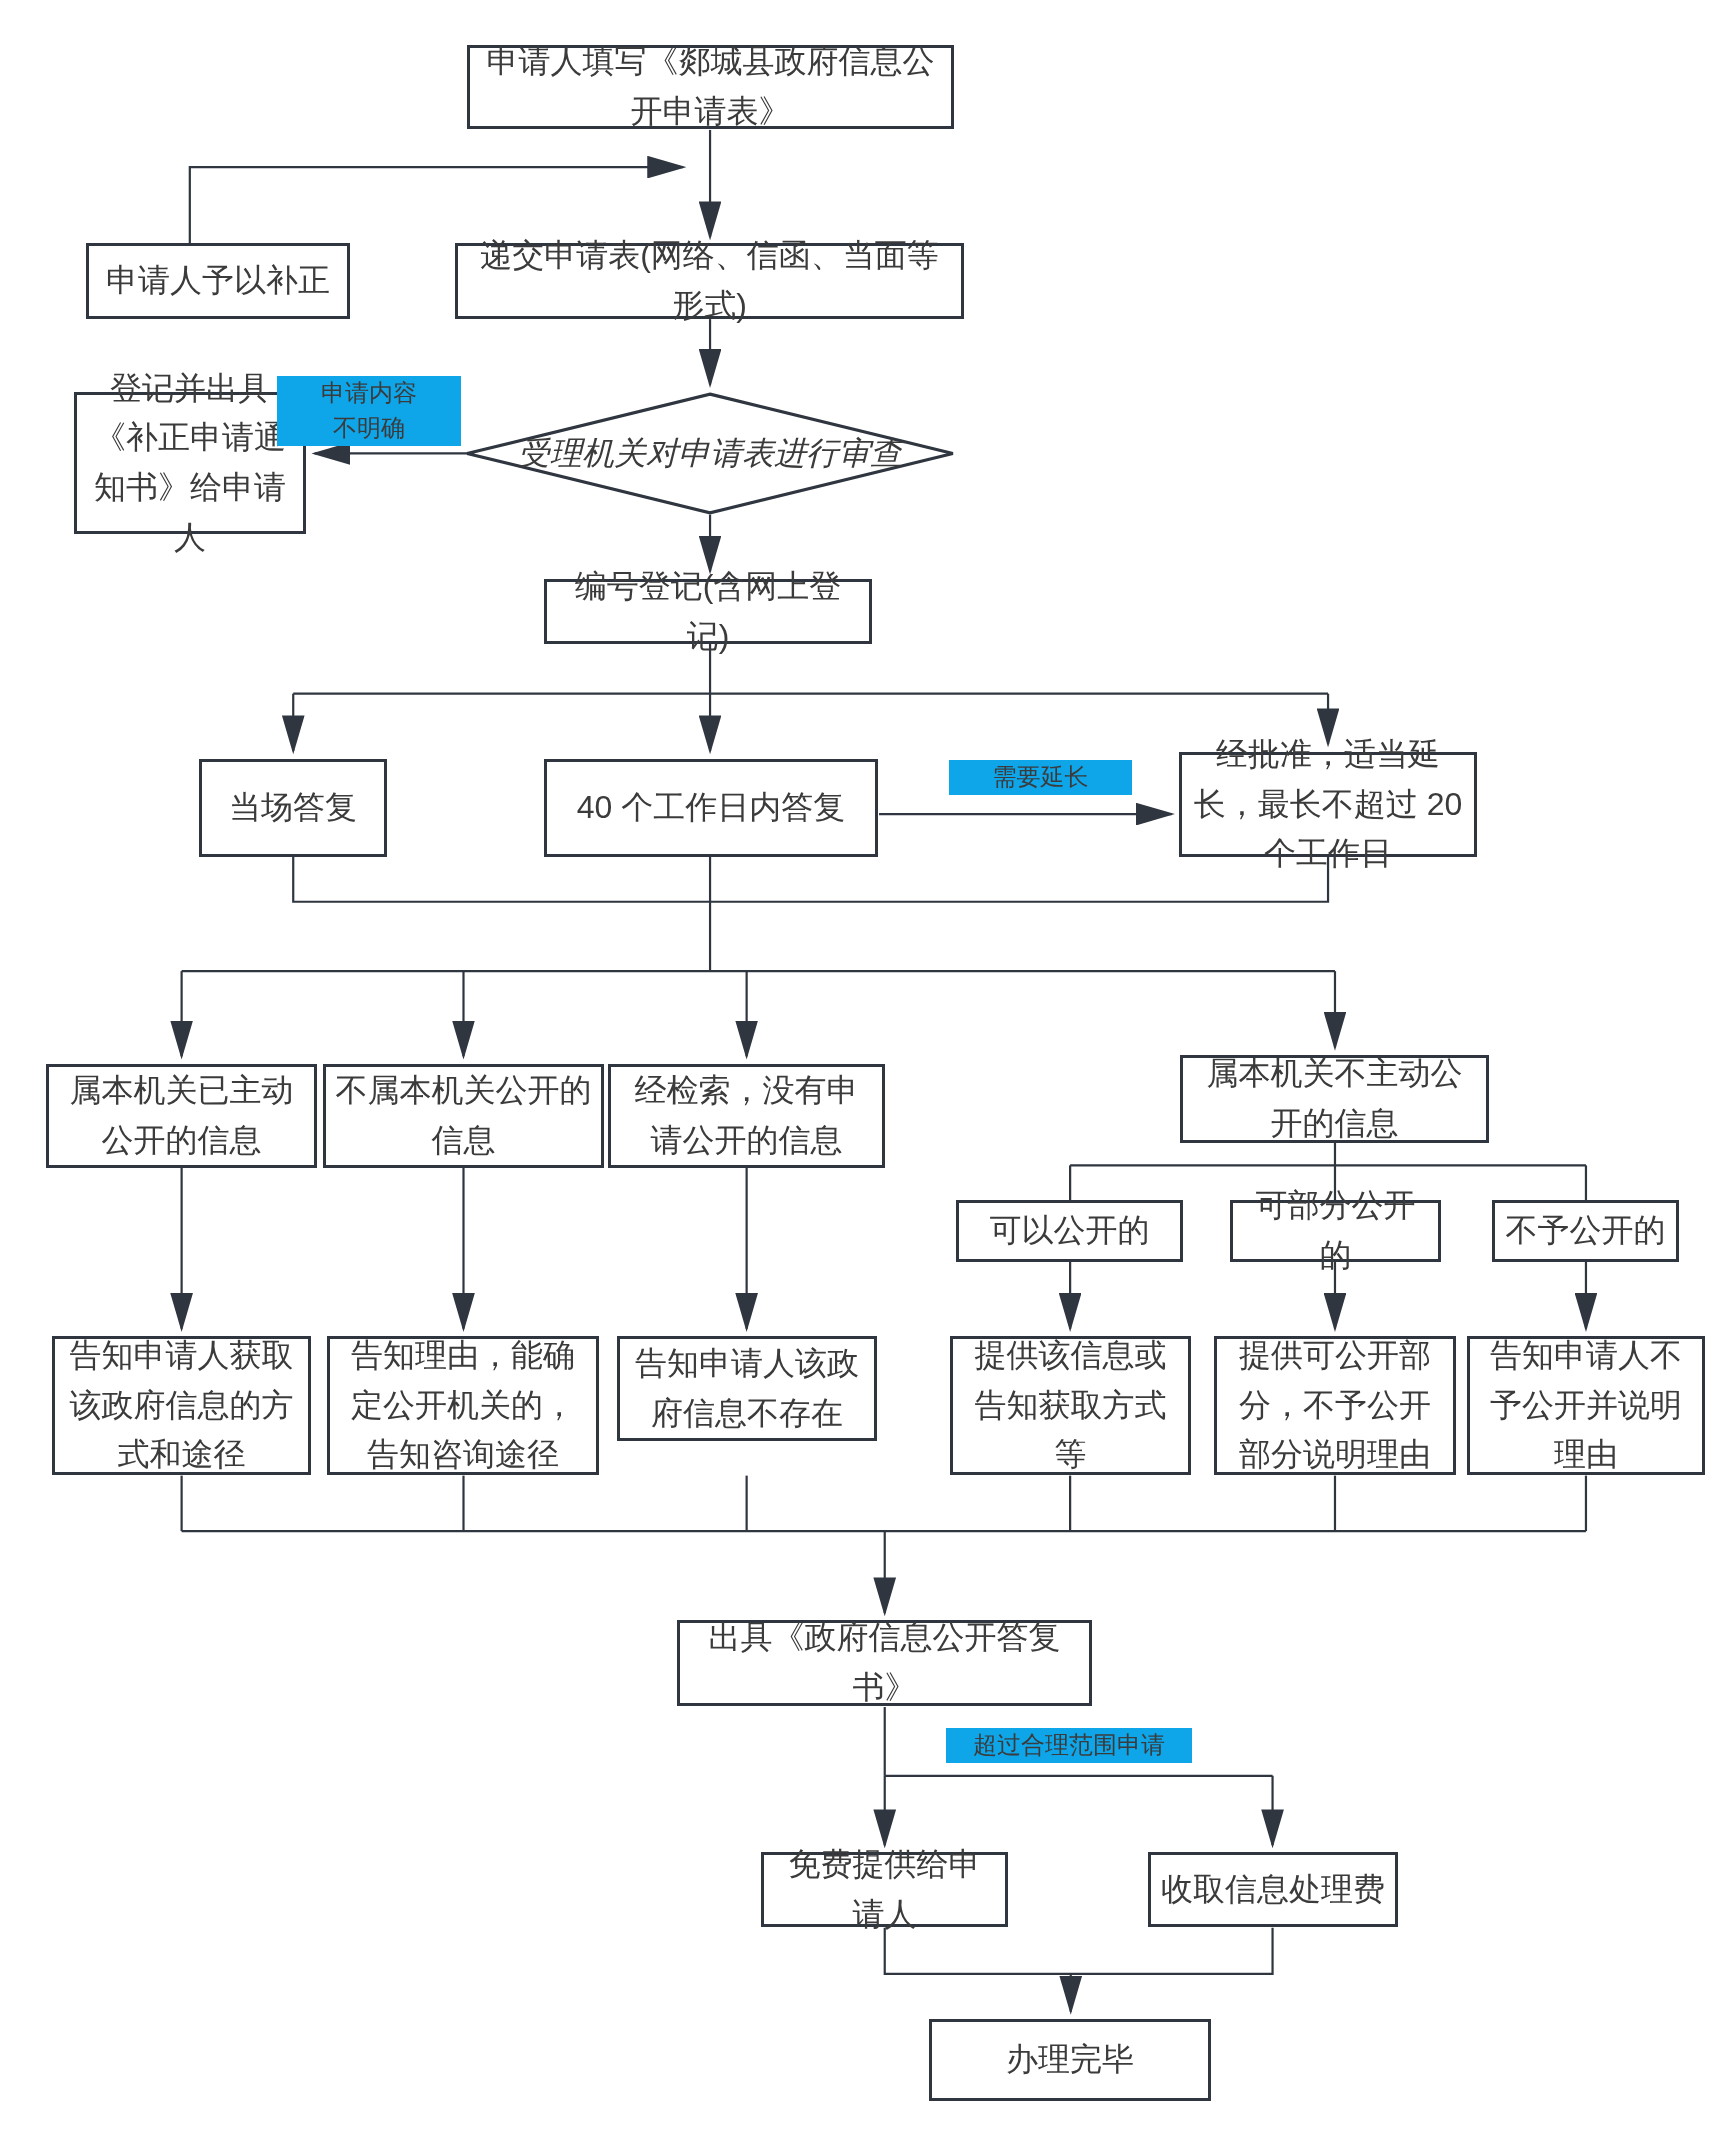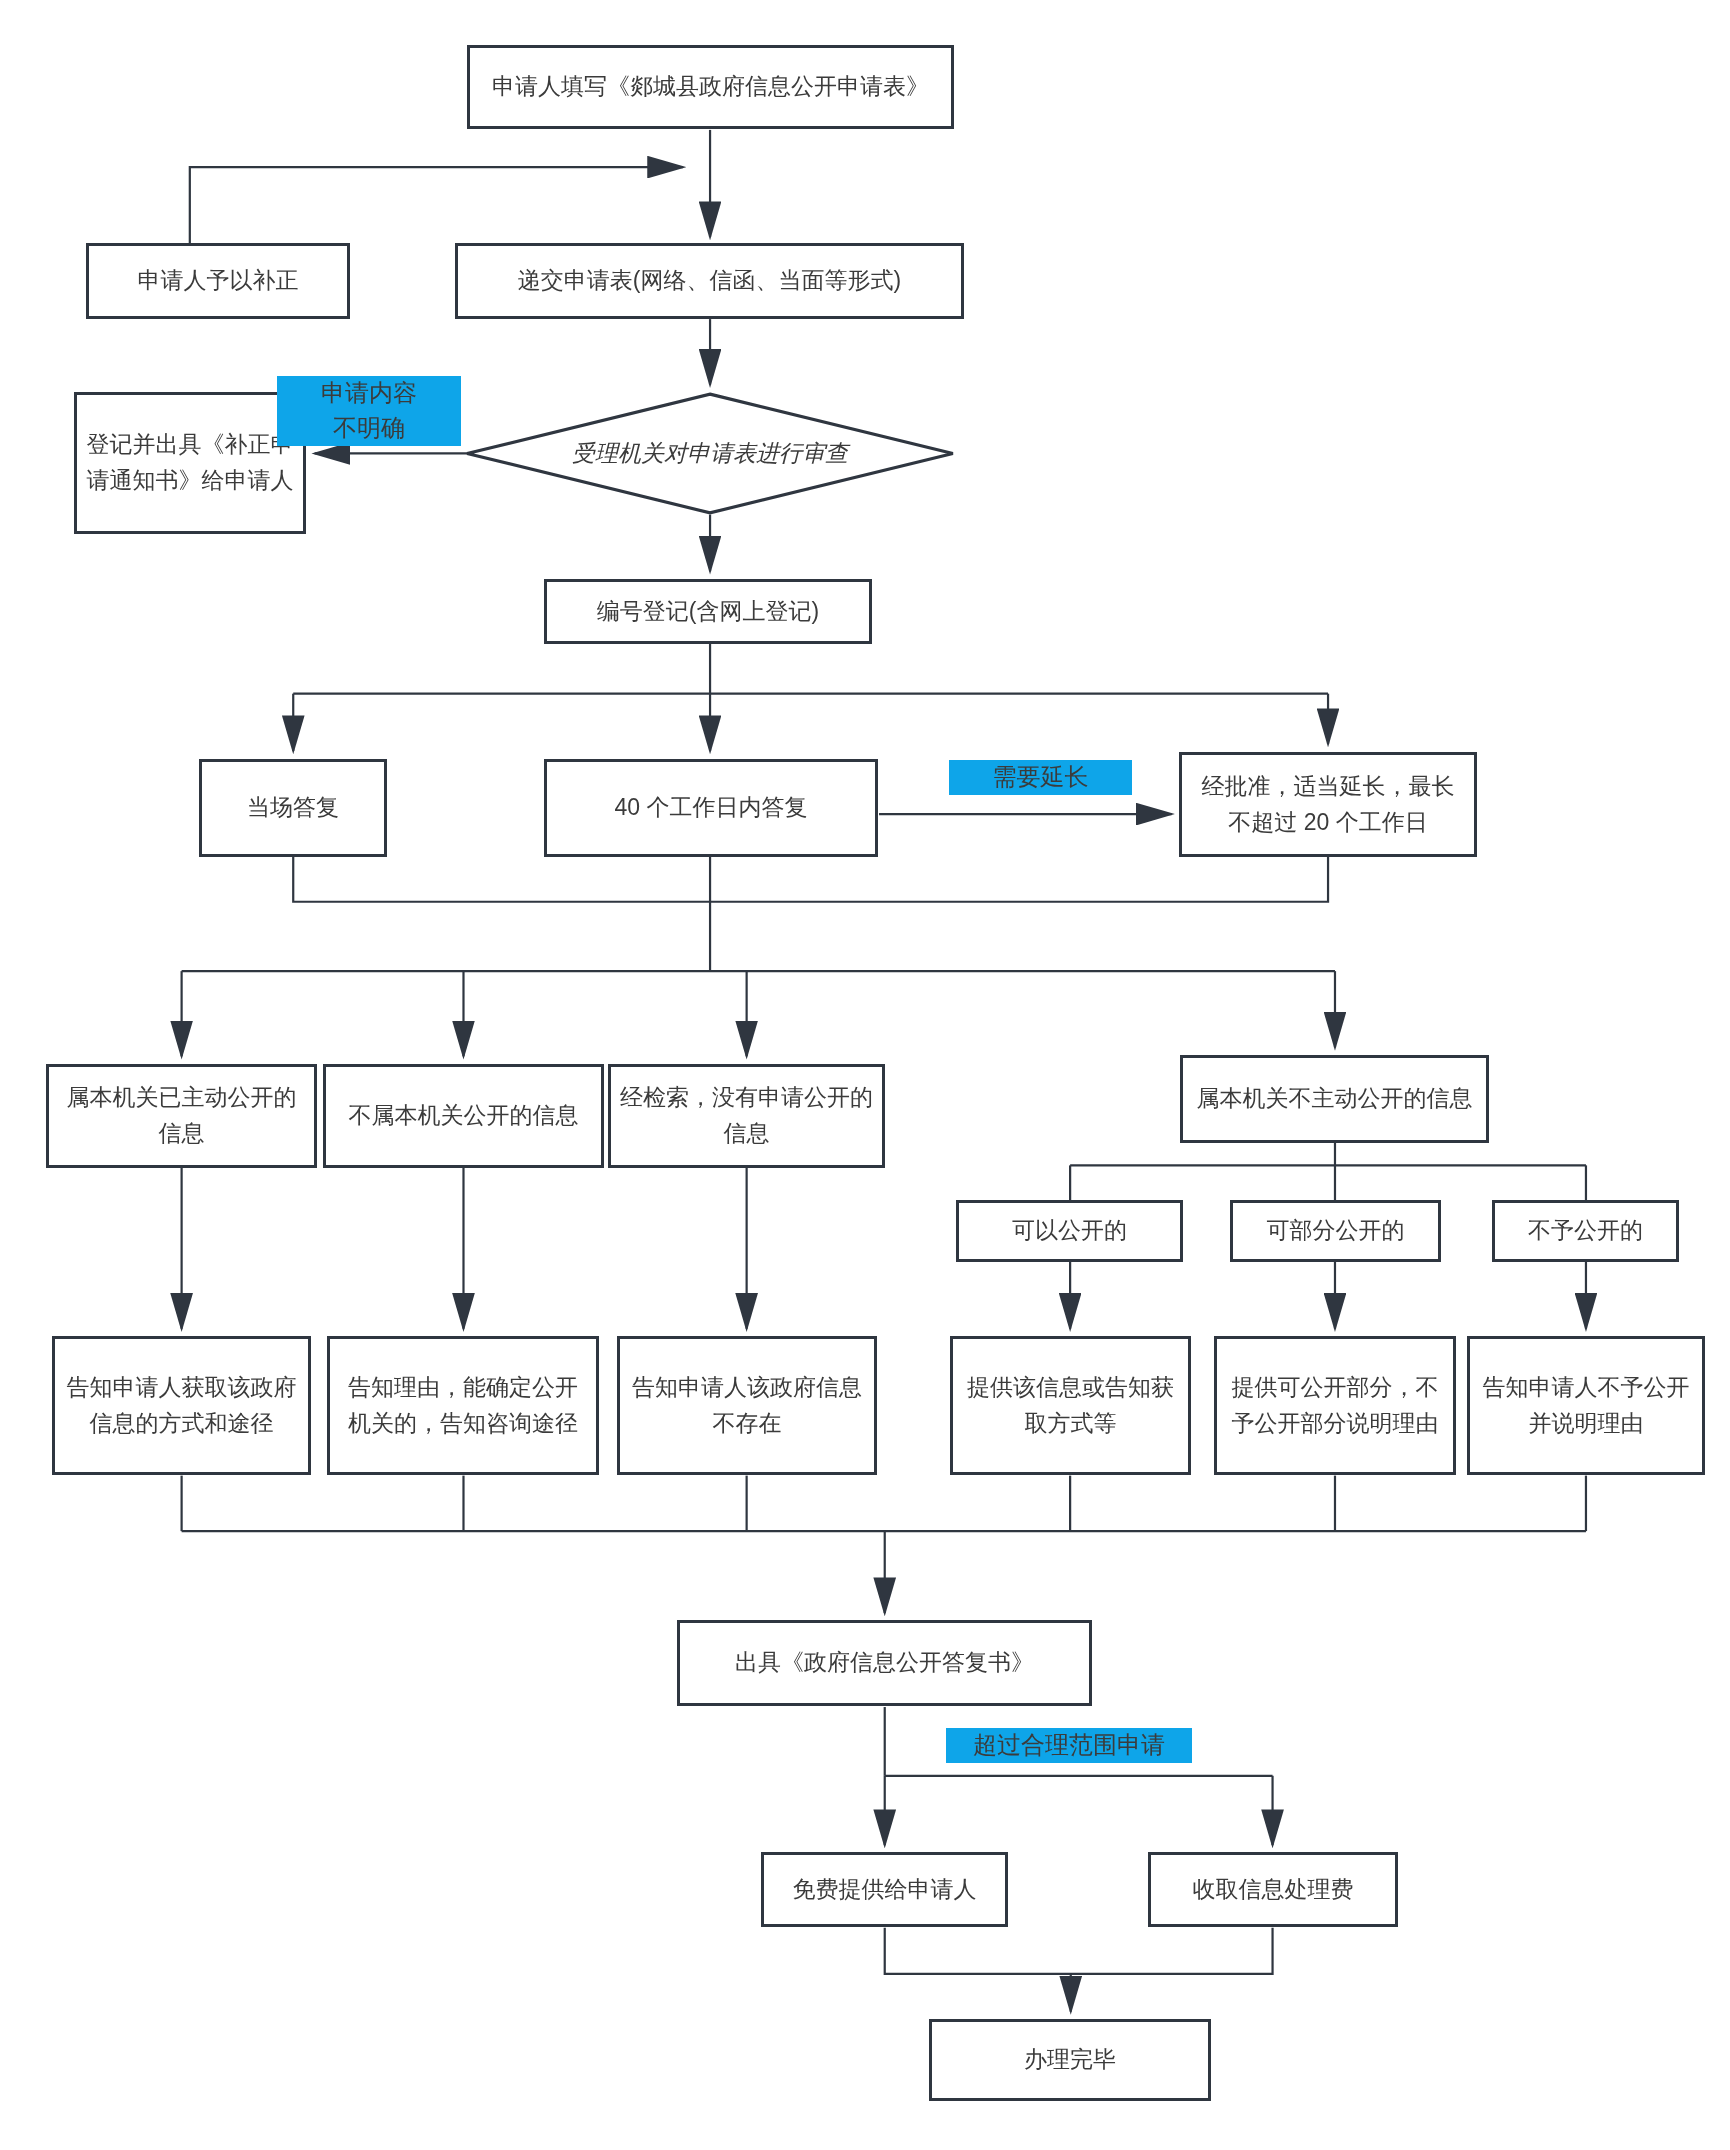--- a/index.html
+++ b/index.html
@@ -2,21 +2,21 @@
 <html style="font-size:10px"><head>
 <meta charset="utf-8">
 <style>
   html,body{margin:0;padding:0;background:#ffffff;}
   body{width:1731px;height:2151px;font-family:"Liberation Sans","DejaVu Sans",sans-serif;}
   .canvas{position:relative;width:1731px;height:2151px;background:#ffffff;overflow:hidden;}
   .connectors{position:absolute;left:0;top:0;width:1731px;height:2151px;}
   .connectors line,.connectors polyline{stroke:#2f3640;stroke-width:3.5;fill:none;}
   .node{position:absolute;box-sizing:border-box;border:3.2px solid #2f3640;background:#ffffff;
         display:flex;align-items:center;justify-content:center;text-align:center;
-        font-size:23px;line-height:1.55;color:#3b3b3b;padding:5px 8.8px;}
+        font-size:32px;line-height:1.55;color:#3b3b3b;padding:5px 8.8px;}
   .node.diamond{border:none;background:transparent;padding:0;font-style:italic;}
   .diamond-shape{position:absolute;left:0;top:0;width:100%;height:100%;}
   .diamond-shape polygon{fill:#ffffff;stroke:#2f3640;stroke-width:5;}
   .diamond-label{position:relative;z-index:1;}
   .edge-label{position:absolute;font-size:24px;line-height:1.45;color:#3b3b3b;text-align:center;
         white-space:pre-line;background:#0ea5e9;}
 </style>
 </head>
 <body>
 
@@ -156,21 +156,21 @@
   </div>
 
   <div class="node" style="left:52px;top:1336px;width:259px;height:139px">
     <span>告知申请人获取该政府信息的方式和途径</span>
   </div>
 
   <div class="node" style="left:327px;top:1336px;width:272px;height:139px">
     <span>告知理由，能确定公开机关的，告知咨询途径</span>
   </div>
 
-  <div class="node" style="left:617px;top:1336px;width:260px;height:139px">
+  <div class="node" style="left:617px;top:1336px;width:260px;height:105px">
     <span>告知申请人该政府信息不存在</span>
   </div>
 
   <div class="node" style="left:950px;top:1336px;width:241px;height:139px">
     <span>提供该信息或告知获取方式等</span>
   </div>
 
   <div class="node" style="left:1214px;top:1336px;width:242px;height:139px">
     <span>提供可公开部分，不予公开部分说明理由</span>
   </div>

